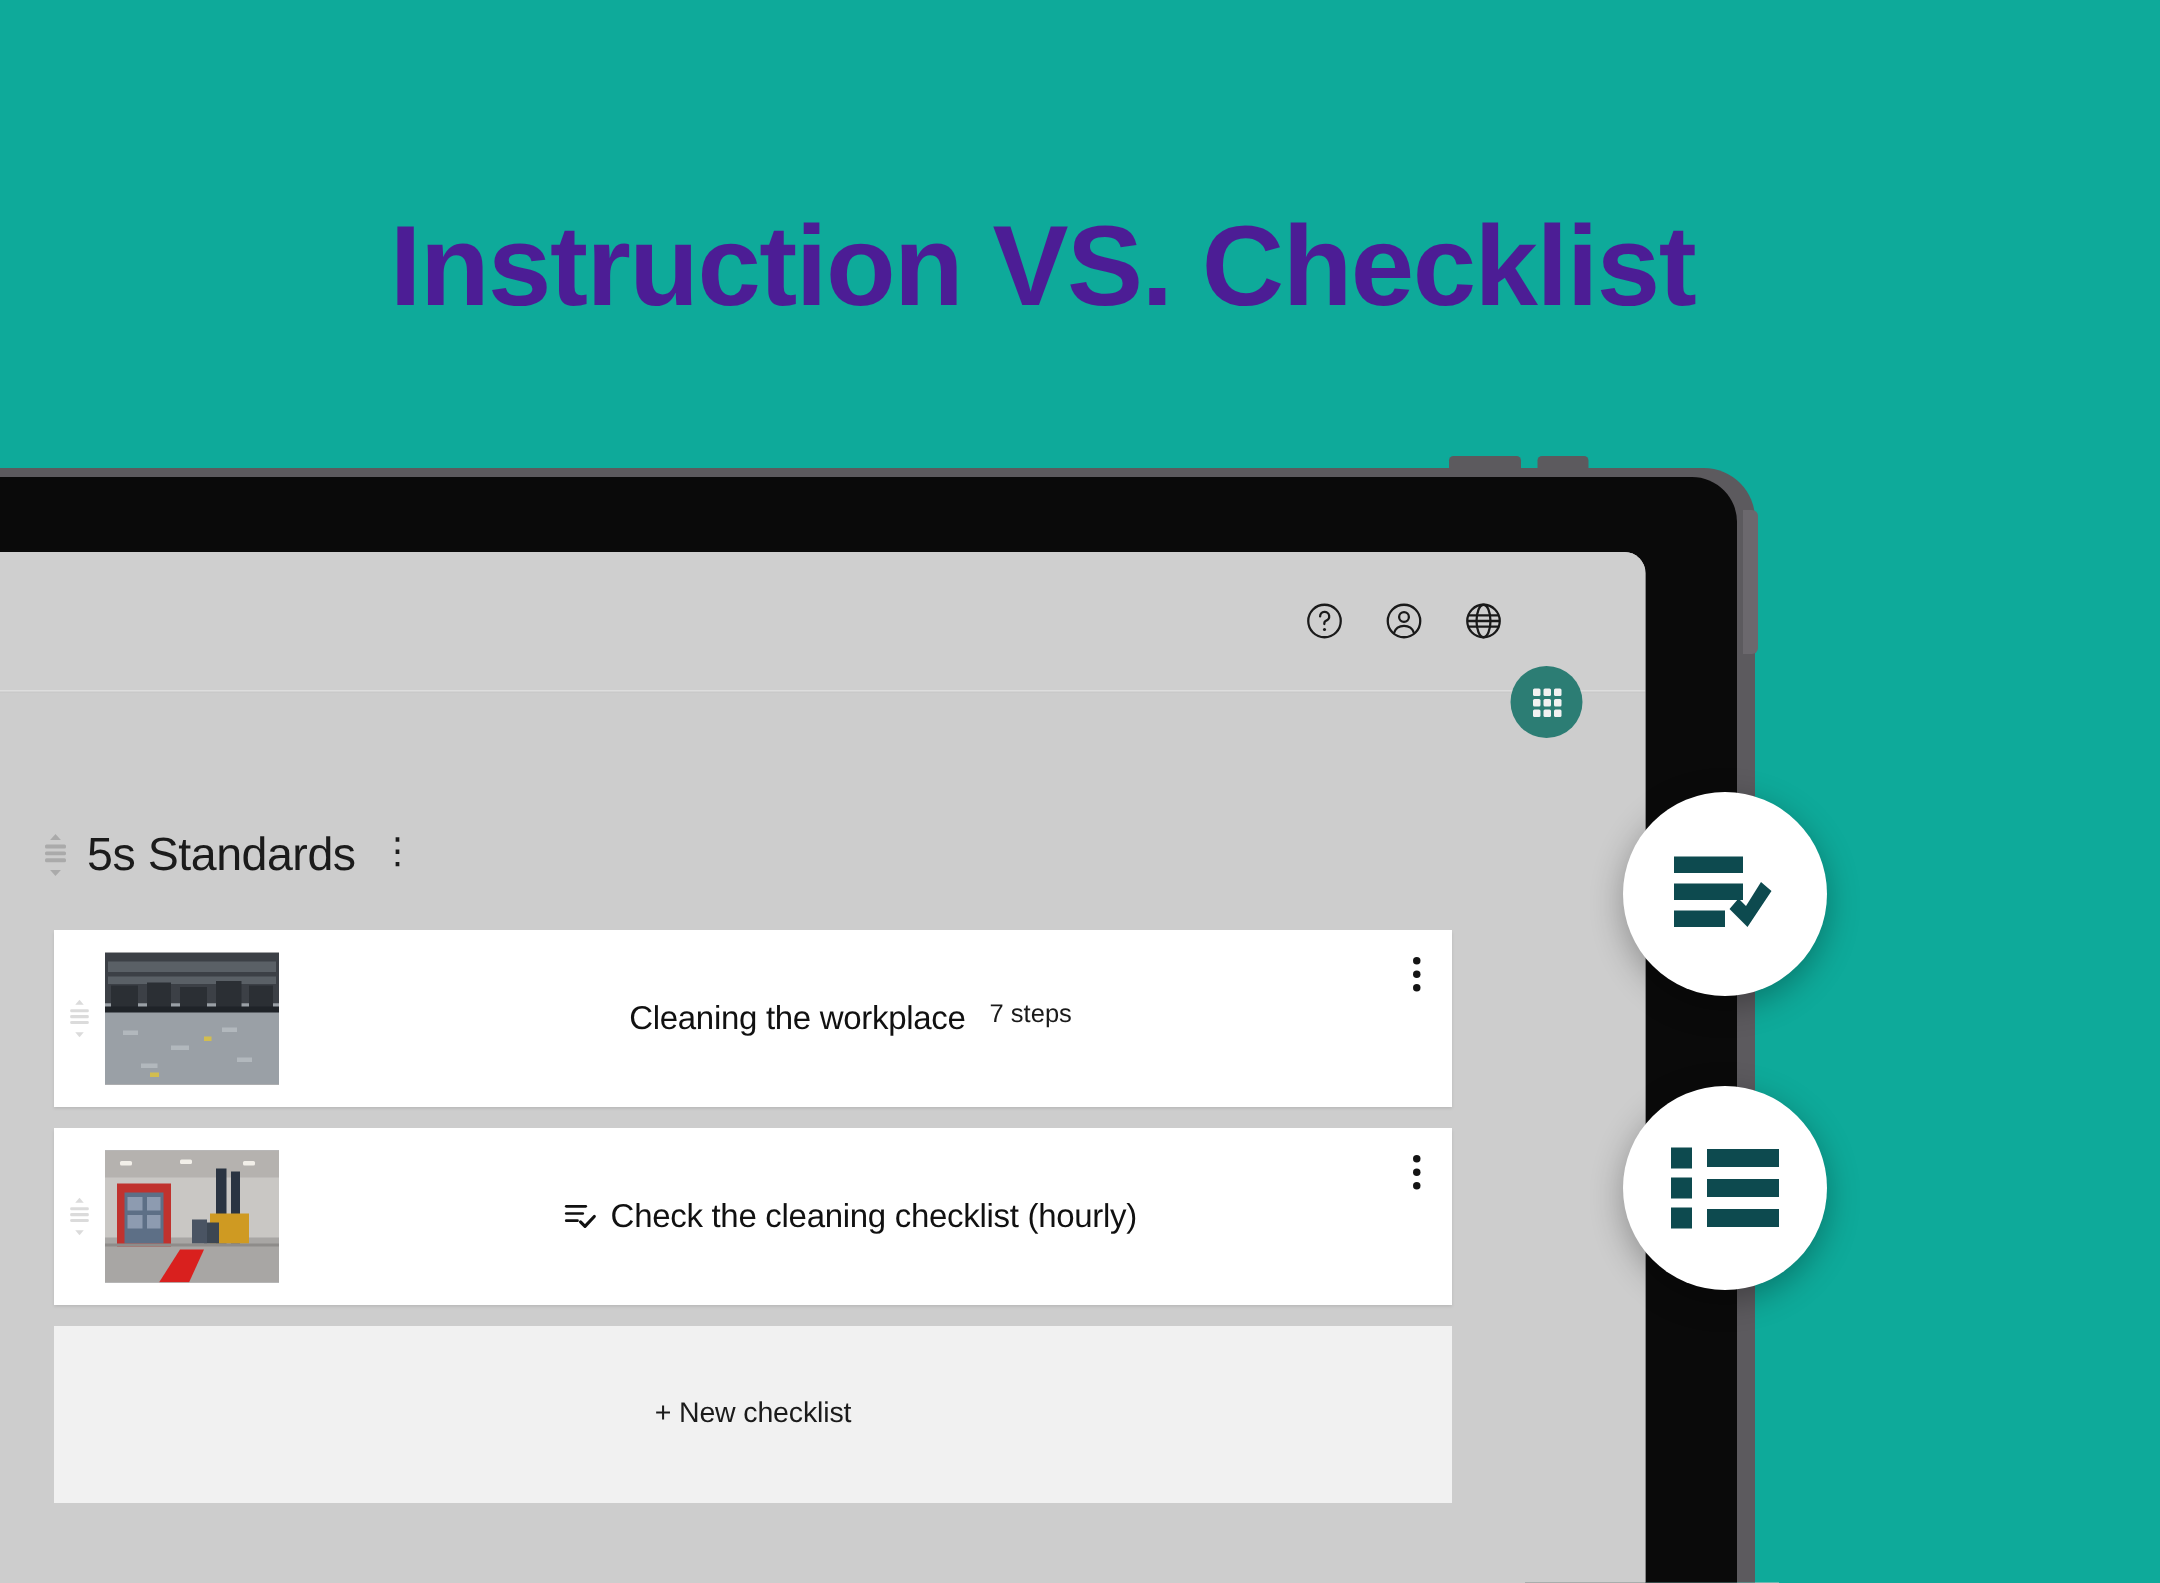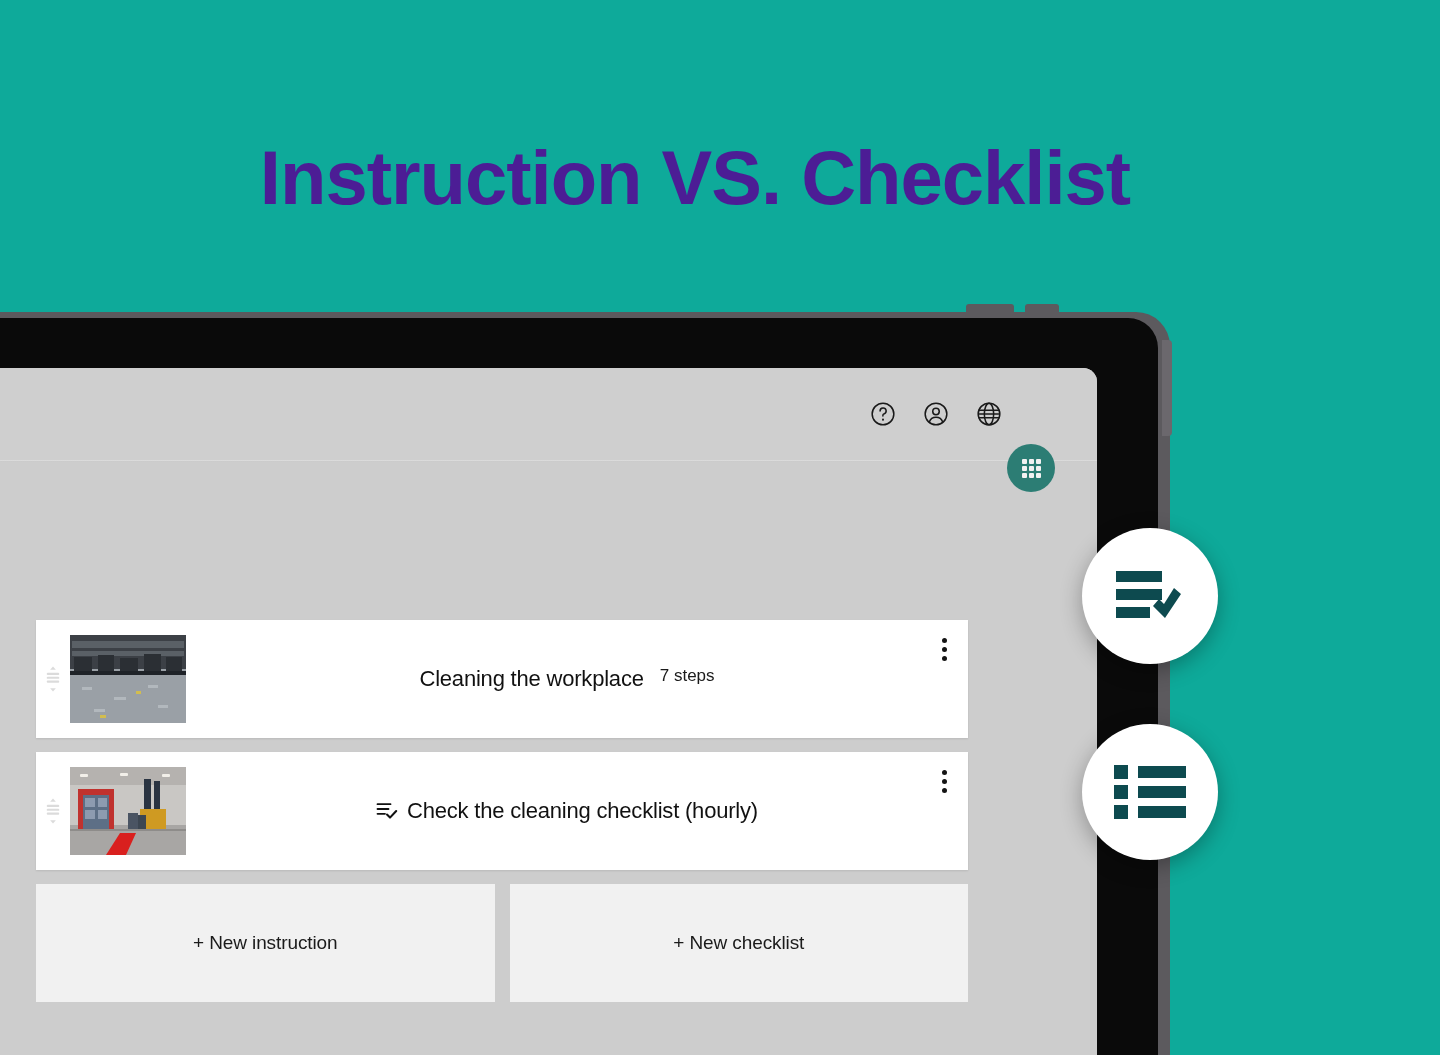--- a/index.html
+++ b/index.html
@@ -354,20 +354,33 @@
           <i></i>
           <i></i>
           <i></i>
           <i></i>
           <i></i>
       </span>
     </button>
 
     <div class="content">
 
+      <div class="section-head">
+        <span class="drag-handle">
+          <svg viewBox="0 0 18 30" width="18" height="30" fill="#6a6a6a">
+            <path d="M9 1 L12.6 5 L5.4 5 Z"></path>
+            <rect x="2" y="8" width="14" height="2.6" rx="1"></rect>
+            <rect x="2" y="12.6" width="14" height="2.6" rx="1"></rect>
+            <rect x="2" y="17.2" width="14" height="2.6" rx="1"></rect>
+            <path d="M9 29 L12.6 25 L5.4 25 Z"></path>
+          </svg>
+        </span>
+        <span class="section-title">5s Standards</span>
+        <span class="section-kebab">⋮</span>
+      </div>
 
       <div class="cards">
 
         <div class="card">
           <span class="card-handle">
             <svg viewBox="0 0 18 30" width="16" height="28" fill="#8a8a8a">
               <path d="M9 1 L12.2 4.6 L5.8 4.6 Z"></path>
               <rect x="2" y="8" width="14" height="2.4" rx="1"></rect>
               <rect x="2" y="12.4" width="14" height="2.4" rx="1"></rect>
               <rect x="2" y="16.8" width="14" height="2.4" rx="1"></rect>
@@ -468,21 +481,20 @@
             </span>
           </span>
           <span class="card-kebab">
               <i></i>
               <i></i>
               <i></i>
             </span>
         </div>
 
         <div class="new-row">
-          <button class="new-btn">+ New instruction</button>
           <button class="new-btn">+ New checklist</button>
         </div>
 
       </div>
     </div>
   </div>
 </div>
 
 <div class="badge badge-instruction">
   <span>

